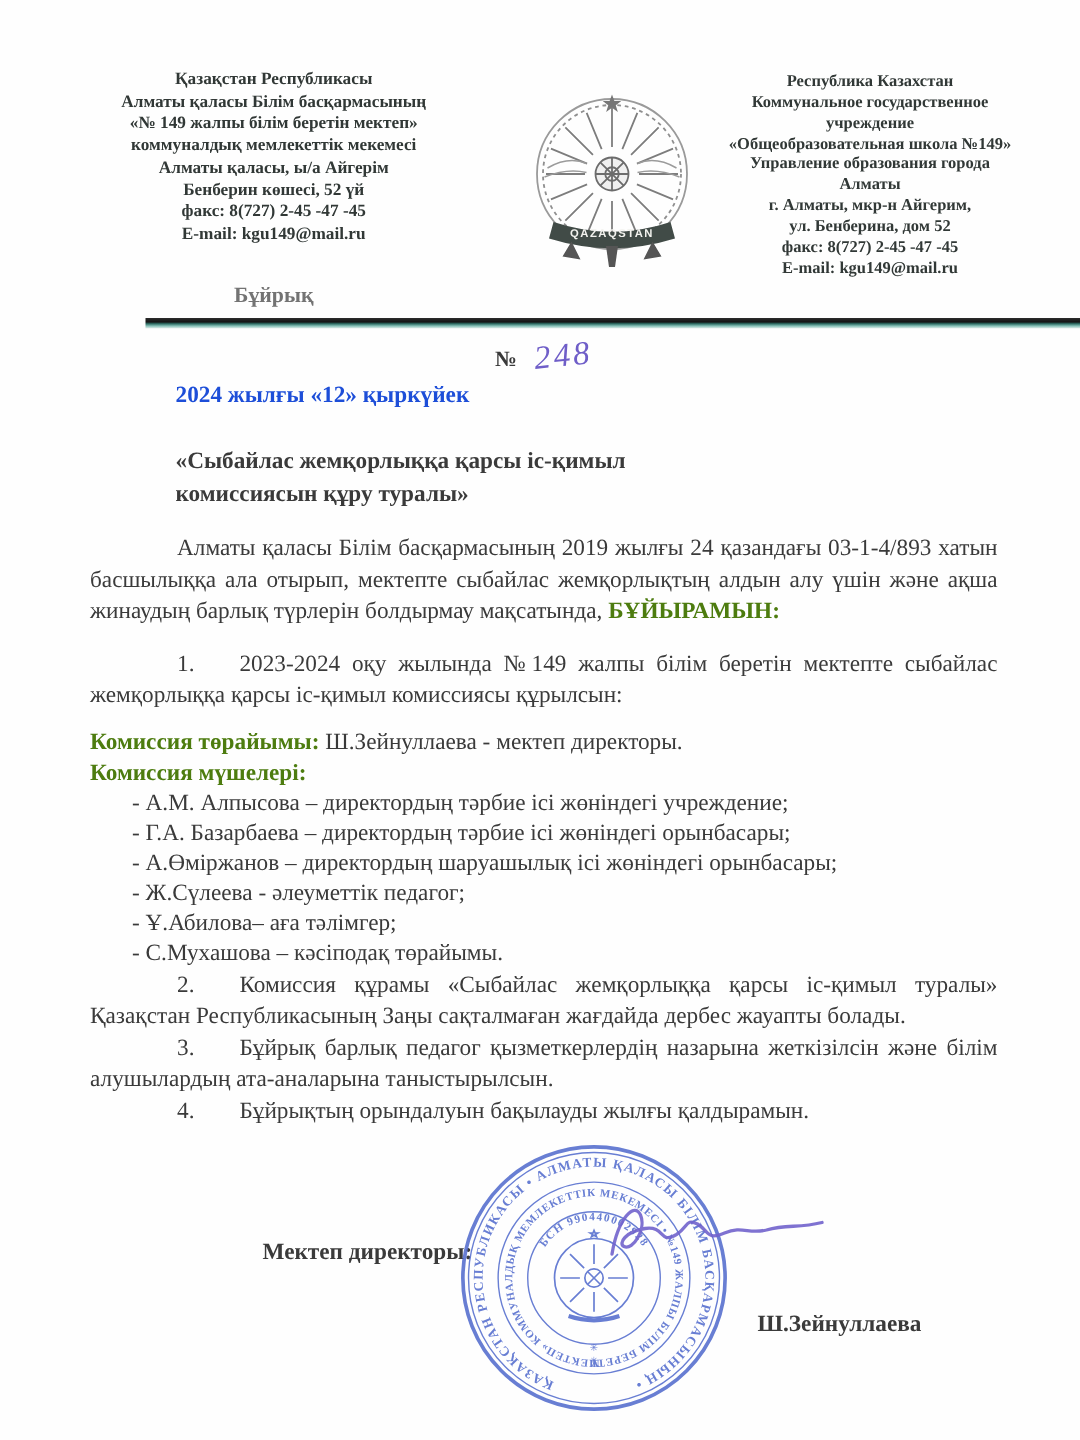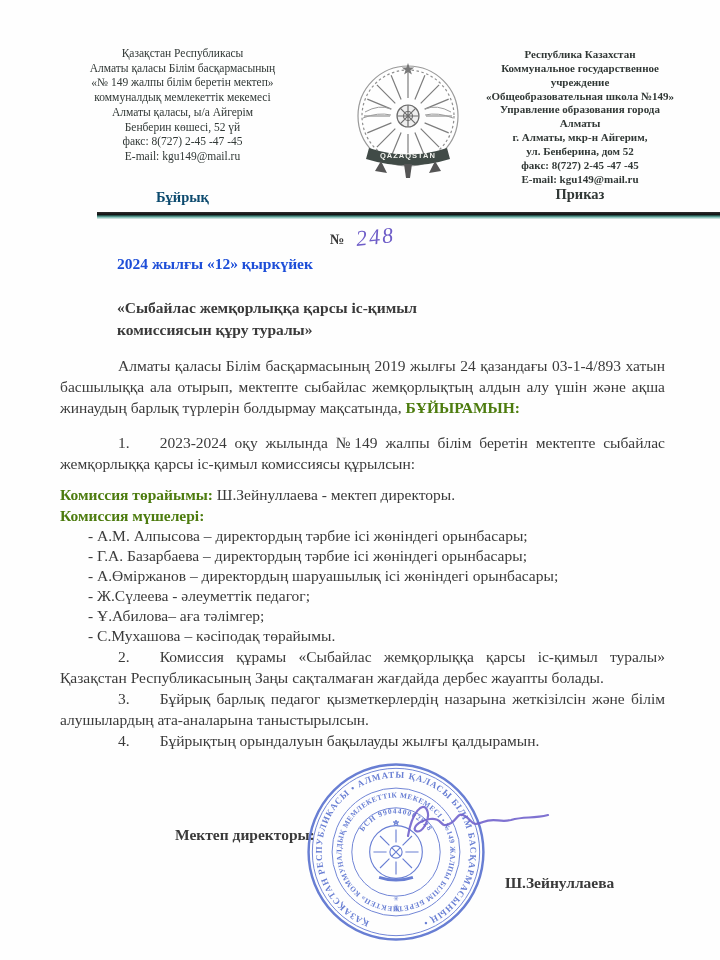--- a/index.html
+++ b/index.html
@@ -4,32 +4,32 @@
 <style>
   html,body{margin:0;padding:0;background:#e9e9e9;}
   .page{
     position:relative;width:720px;height:960px;margin:0 auto;
     background:#fefefe;overflow:hidden;
     font-family:"Liberation Serif", serif;color:#3a3a3a;
   }
   
   .hdr-left{
     position:absolute;left:30px;top:46px;width:305px;
-    font-weight:normal;font-size:11.5px;line-height:1.28;text-align:center;
+    font-weight:bold;font-size:11.5px;line-height:1.28;text-align:center;
     color:#313836;white-space:pre-line;
   }
   .hdr-right{
     position:absolute;left:442px;top:48px;width:276px;
     font-weight:bold;font-size:11px;line-height:1.26;text-align:center;
     color:#313836;white-space:pre-line;
   }
   .emblem{position:absolute;left:351px;top:60px;width:114px;height:126px;}
   .order-kk{
     position:absolute;left:30px;top:189px;width:305px;text-align:center;
-    font-weight:bold;font-size:14.5px;color:#0c4a6e;
+    font-weight:bold;font-size:14.5px;color:#737373;
   }
   .order-ru{
     position:absolute;left:442px;top:186px;width:276px;text-align:center;
     font-weight:bold;font-size:14.5px;color:#313836;
   }
   .sep{
     position:absolute;left:97px;top:212px;width:623px;height:7px;
     background:linear-gradient(to bottom,
       #2c2c2c 0%,#141414 38%,#2f6f66 55%,#8dc4bb 78%,#e6efed 100%);
   }
@@ -114,21 +114,20 @@
 учреждение
 «Общеобразовательная школа №149»
 Управление образования города
 Алматы
 г. Алматы, мкр-н Айгерим,
 ул. Бенберина, дом 52
 факс: 8(727) 2-45 -47 -45
 E-mail: kgu149@mail.ru</div>
 
   <div class="order-kk">Бұйрық</div>
-  <div class="order-ru">Приказ</div>
 
   <div class="sep"></div>
 
   <div class="num-row">
     <span class="num-label">№</span><span class="num-value">248</span>
   </div>
 
   <div class="date-line">2024 жылғы «12» қыркүйек</div>
 
   <div class="title-block">«Сыбайлас жемқорлыққа қарсы іс-қимыл
@@ -136,21 +135,21 @@
 
   <div class="body">
     <p class="par intro"><span>Алматы қаласы Білім басқармасының 2019 жылғы 24 қазандағы 03-1-4/893  хатын басшылыққа ала отырып, мектепте сыбайлас жемқорлықтың алдын алу үшін және ақша жинаудың барлық түрлерін болдырмау мақсатында, </span><b>БҰЙЫРАМЫН:</b></p>
 
     <p class="par item item-1"><span class="inum">1.</span><span>2023-2024 оқу жылында  №149 жалпы білім беретін мектепте сыбайлас жемқорлыққа қарсы іс-қимыл комиссиясы құрылсын:</span></p>
 
     <p class="par chair"><b>Комиссия төрайымы:</b><span> Ш.Зейнуллаева - мектеп директоры.</span></p>
 
     <p class="par mlabel"><b>Комиссия мүшелері:</b></p>
 
-    <p class="member">- А.М. Алпысова – директордың тәрбие ісі жөніндегі орынбасары;</p>
+    <p class="member">- А.М. Алпысова – директордың тәрбие ісі жөніндегі учреждение;</p>
     <p class="member">- Г.А. Базарбаева – директордың тәрбие ісі жөніндегі орынбасары;</p>
     <p class="member">- А.Өміржанов – директордың шаруашылық ісі жөніндегі орынбасары;</p>
     <p class="member">- Ж.Сүлеева - әлеуметтік педагог;</p>
     <p class="member">- Ұ.Абилова– аға тәлімгер;</p>
     <p class="member">-  С.Мухашова – кәсіподақ төрайымы.</p>
 
     <p class="par item"><span class="inum">2.</span><span>Комиссия құрамы «Сыбайлас жемқорлыққа қарсы іс-қимыл туралы» Қазақстан Республикасының Заңы сақталмаған жағдайда дербес жауапты болады.</span></p>
     <p class="par item"><span class="inum">3.</span><span>Бұйрық барлық педагог қызметкерлердің назарына жеткізілсін және білім алушылардың ата-аналарына таныстырылсын.</span></p>
     <p class="par item"><span class="inum">4.</span><span>Бұйрықтың орындалуын бақылауды жылғы қалдырамын.</span></p>
   </div>

